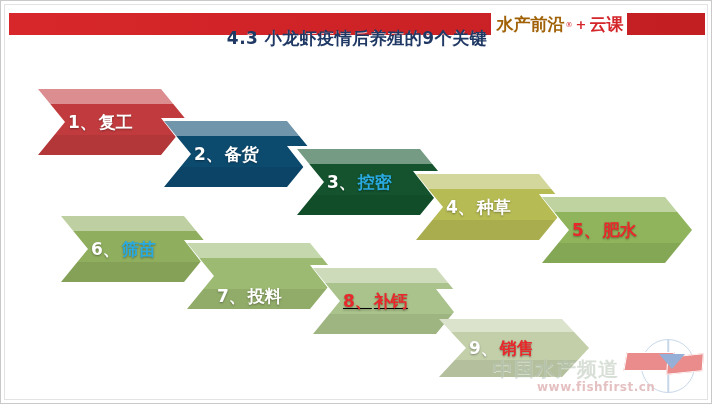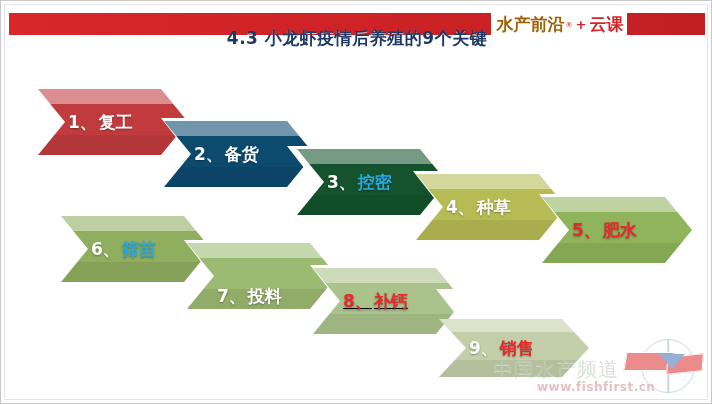--- a/index.html
+++ b/index.html
@@ -113,21 +113,21 @@
   .wm-globe:before{
     content:"";position:absolute;left:50%;top:0;width:1.5px;height:100%;
     background:#9ab7d6;transform:translateX(-50%);
   }
   .wm-globe:after{
     content:"";position:absolute;top:50%;left:0;height:1.5px;width:100%;
     background:#9ab7d6;transform:translateY(-50%);
   }
   .wm-text{
     position:absolute;left:0;bottom:14px;
-    font-size:20px;font-weight:normal;color:#b9c6b6;
+    font-size:20px;font-weight:bold;color:#b9c6b6;
     letter-spacing:1px;
     text-shadow:0 1px 0 rgba(255,255,255,.8);
   }
   .wm-url{
     position:absolute;left:44px;bottom:3px;
     font-size:12px;font-weight:bold;color:#cf8d90;
     letter-spacing:.5px;
   }
   .wm-badge{
     position:absolute;right:26px;bottom:26px;

